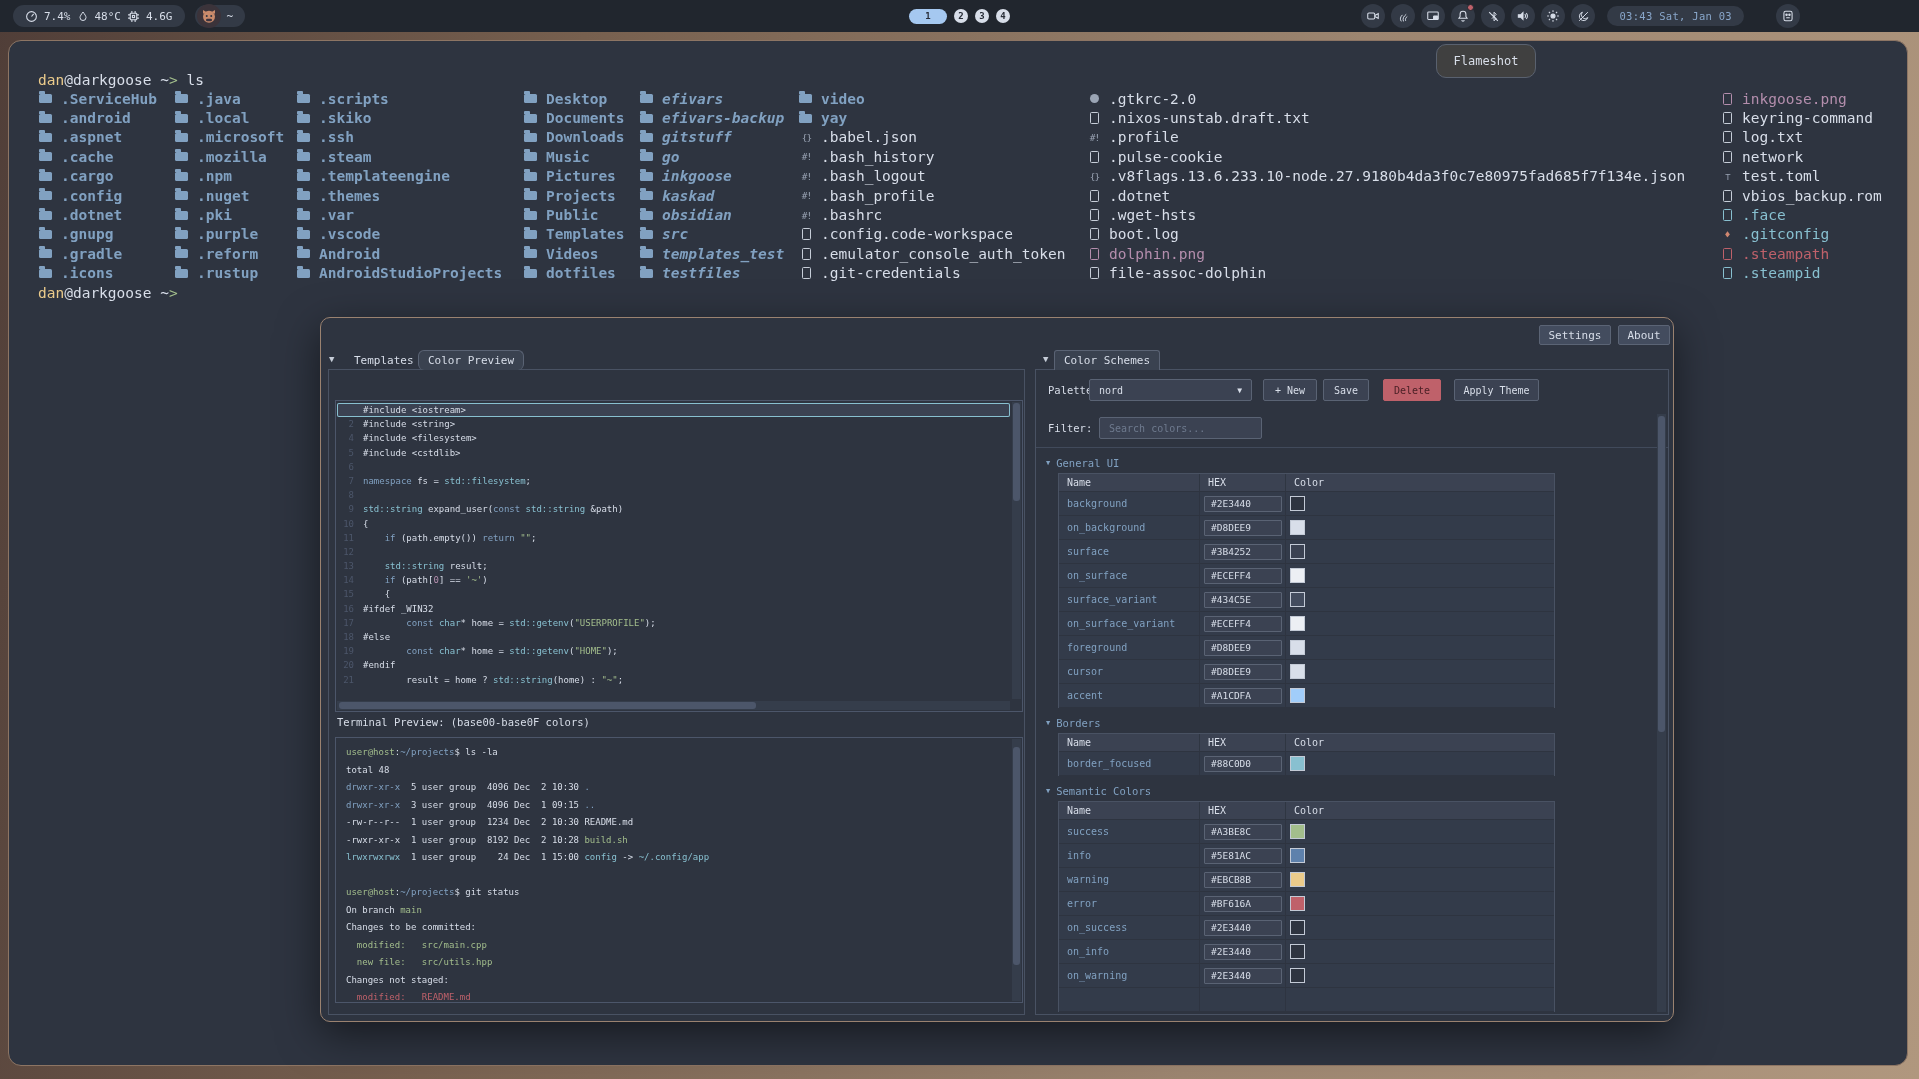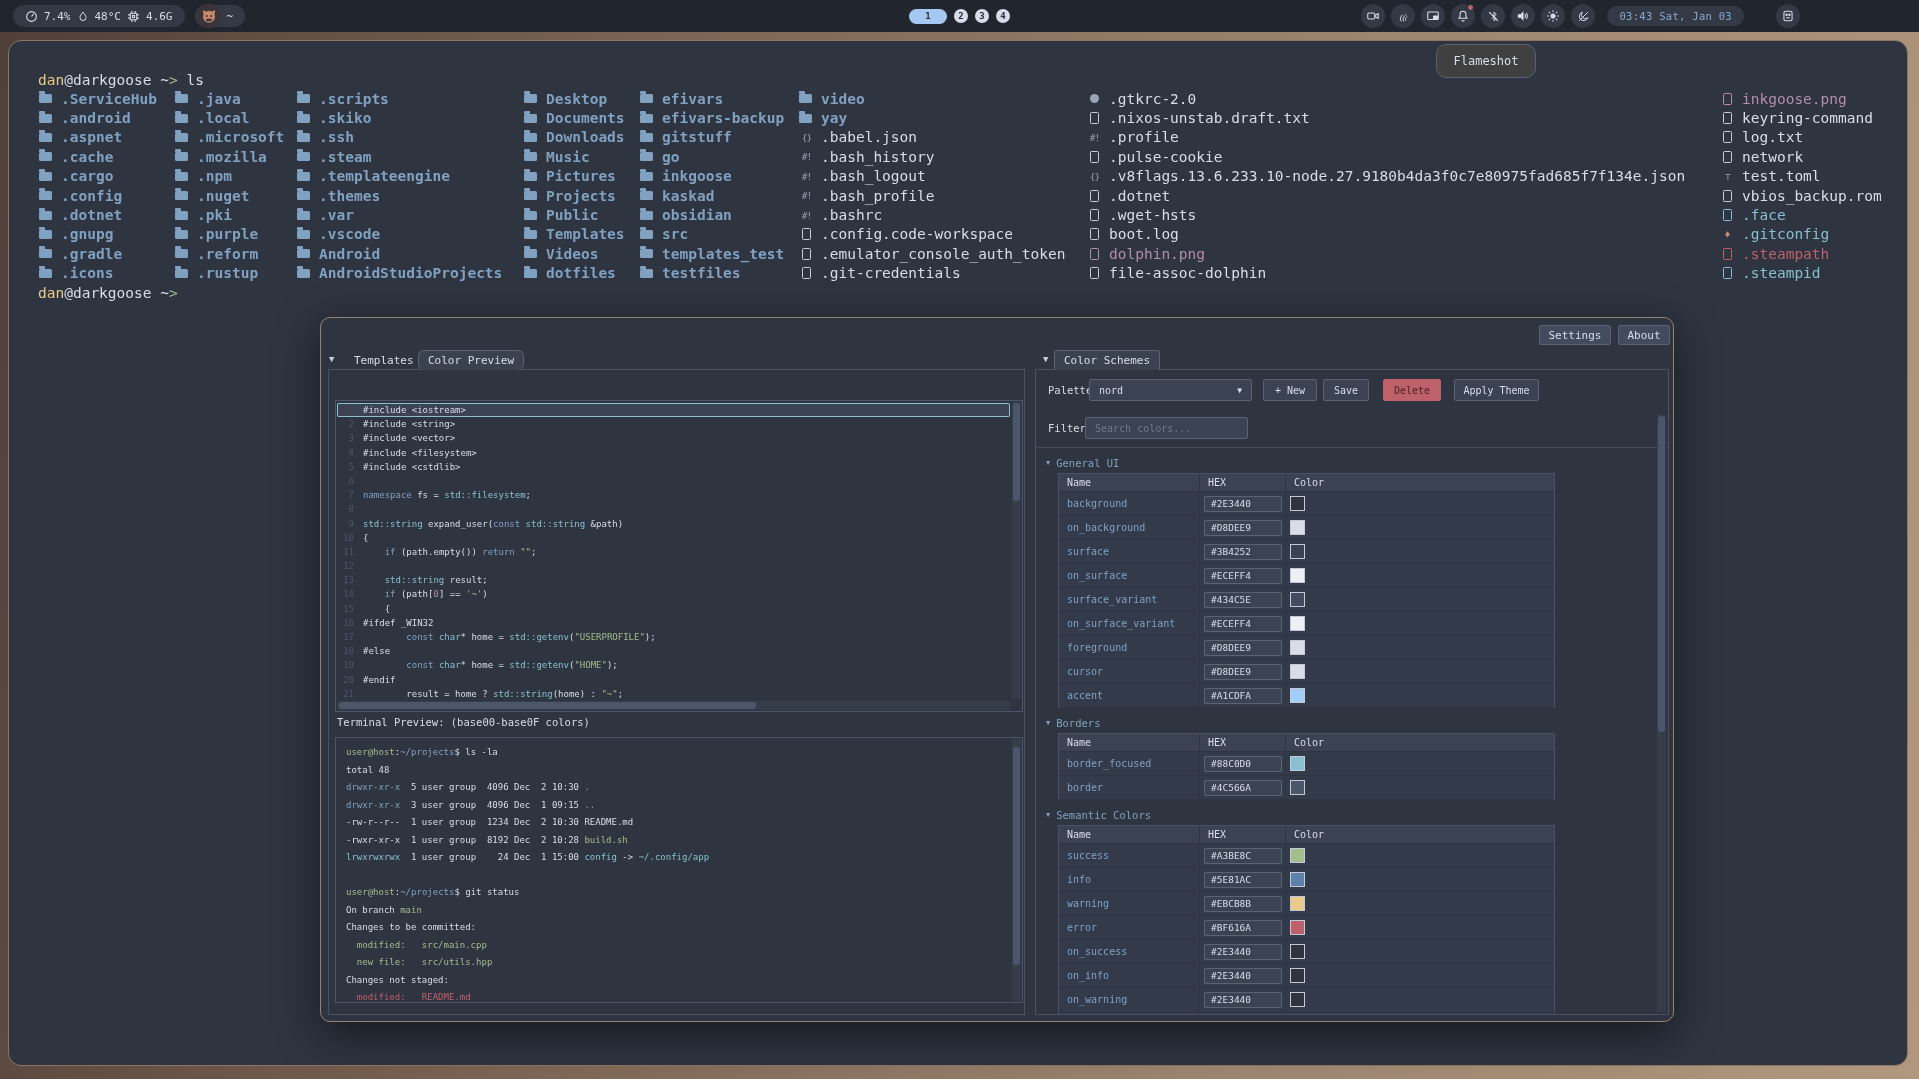--- a/index.html
+++ b/index.html
@@ -71,21 +71,21 @@
   .hscroll{position:absolute;left:1px;right:12px;bottom:1px;height:9px;background:#353d4b;}
   .hthumb{position:absolute;top:1px;bottom:1px;left:2px;width:62%;background:#4C566A;border-radius:3px;}
 
   
   .dropdown{position:absolute;left:53px;top:9px;width:163px;height:22px;background:#3B4252;border:1px solid #5a6374;border-radius:2px;color:#D8DEE9;font-size:10px;display:flex;align-items:center;padding:0 9px;}
   .dd-arrow{margin-left:auto;font-size:8px;color:#D8DEE9;}
   .rbtn{position:absolute;top:9px;height:22px;background:#3B4252;border:1px solid #5a6374;border-radius:2px;color:#D8DEE9;font-size:10px;display:flex;align-items:center;justify-content:center;}
   .rbtn.new{left:227px;width:54px;} .rbtn.save{left:287px;width:46px;}
   .rbtn.delete{left:347px;width:58px;background:#BF616A;border-color:#BF616A;color:#4b2026;}
   .rbtn.apply{left:418px;width:85px;}
-  .filter-input{position:absolute;left:49px;top:47px;width:163px;height:22px;background:#3B4252;border:1px solid #5a6374;border-radius:2px;color:#D8DEE9;font-size:10px;padding:0 9px;outline:none;}
+  .filter-input{position:absolute;left:63px;top:47px;width:163px;height:22px;background:#3B4252;border:1px solid #5a6374;border-radius:2px;color:#D8DEE9;font-size:10px;padding:0 9px;outline:none;}
   .filter-input::placeholder{color:#6e7a8e;}
   .sepline{position:absolute;left:0;right:0;top:77px;height:1px;background:#414a5b;}
   .scrollarea{position:absolute;left:8px;top:78px;width:608px;height:566px;overflow:hidden;}
   .sec-title{display:flex;align-items:center;gap:6px;margin:9px 0 4px 2px;color:#81A1C1;font-size:10.5px;}
   .sec-arrow{font-size:7px;color:#81A1C1;}
   .ctable{margin-left:14px;width:497px;border:1px solid #495263;border-bottom:none;margin-bottom:3px;}
   .crow{display:grid;grid-template-columns:141px 86px 1fr;height:24px;background:#333b4a;border-bottom:1px solid #2E3440;align-items:center;}
   .crow.chead{height:18px;background:#3B4252;}
   .ccell{height:100%;display:flex;align-items:center;padding-left:8px;font-size:10px;color:#D8DEE9;border-right:1px solid rgba(46,52,64,.85);}
   .ccell:last-child{border-right:none;}
@@ -374,21 +374,21 @@
           </div>
           <div class="fitem">
             <span class="fic fi-folder"></span>
             <span class="fname n-dir">Videos</span>
           </div>
           <div class="fitem">
             <span class="fic fi-folder"></span>
             <span class="fname n-dir">dotfiles</span>
           </div>
         </div>
-        <div class="fcol" style="left: 631px;">
+        <div class="fcol" style="left: 631px; font-style: italic;">
           <div class="fitem">
             <span class="fic fi-folder"></span>
             <span class="fname n-dir">efivars</span>
           </div>
           <div class="fitem">
             <span class="fic fi-folder"></span>
             <span class="fname n-dir">efivars-backup</span>
           </div>
           <div class="fitem">
             <span class="fic fi-folder"></span>
@@ -599,21 +599,20 @@
     <div class="tab" style="left:24px;">Templates</div>
     <div class="tab tab-sel" style="left:97px;border-radius:6px;">Color Preview</div>
 
     <div class="pane pane-l">
       <div class="lbl" style="left:8px;top:6px;margin-top:28px;">Code Editor Preview: (editor_* colors)</div>
 
       <div class="editor">
         <div class="codebox">
             <div class="cl cur"><span class="num"></span><span class="c-fg">#include &lt;iostream&gt;</span></div>
             <div class="cl"><span class="num">2</span><span class="c-fg">#include &lt;string&gt;</span></div>
-            <div class="cl"><span class="num">3</span><span class="c-fg">#include &lt;vector&gt;</span></div>
             <div class="cl"><span class="num">4</span><span class="c-fg">#include &lt;filesystem&gt;</span></div>
             <div class="cl"><span class="num">5</span><span class="c-fg">#include &lt;cstdlib&gt;</span></div>
             <div class="cl"><span class="num">6</span></div>
             <div class="cl"><span class="num">7</span><span class="c-kw">namespace</span><span class="c-fg"> fs = </span><span class="c-ty">std::filesystem</span><span class="c-fg">;</span></div>
             <div class="cl"><span class="num">8</span></div>
             <div class="cl"><span class="num">9</span><span class="c-ty">std::string</span><span class="c-fg"> expand_user(</span><span class="c-kw">const</span><span class="c-fg"> </span><span class="c-ty">std::string</span><span class="c-fg"> &amp;path)</span></div>
             <div class="cl"><span class="num">10</span><span class="c-fg">{</span></div>
             <div class="cl"><span class="num">11</span><span class="c-fg">    </span><span class="c-kw">if</span><span class="c-fg"> (path.empty()) </span><span class="c-kw">return</span><span class="c-fg"> </span><span class="c-st">""</span><span class="c-fg">;</span></div>
             <div class="cl"><span class="num">12</span></div>
             <div class="cl"><span class="num">13</span><span class="c-fg">    </span><span class="c-ty">std::string</span><span class="c-fg"> result;</span></div>
@@ -786,29 +785,20 @@
               </div>
               <div class="crow">
                 <div class="ccell cname">border_focused</div>
                 <div class="ccell">
                   <div class="hexbox">#88C0D0</div>
                 </div>
                 <div class="ccell">
                   <div class="swatch" style="background: rgb(136, 192, 208);"></div>
                 </div>
               </div>
-              <div class="crow">
-                <div class="ccell cname">border</div>
-                <div class="ccell">
-                  <div class="hexbox">#4C566A</div>
-                </div>
-                <div class="ccell">
-                  <div class="swatch" style="background: rgb(76, 86, 106);"></div>
-                </div>
-              </div>
             </div>
           </div>
           <div class="sec">
             <div class="sec-title">
               <span class="sec-arrow">▼</span>
               <span>Semantic Colors</span>
             </div>
             <div class="ctable">
               <div class="crow chead">
                 <div class="ccell">Name</div>

